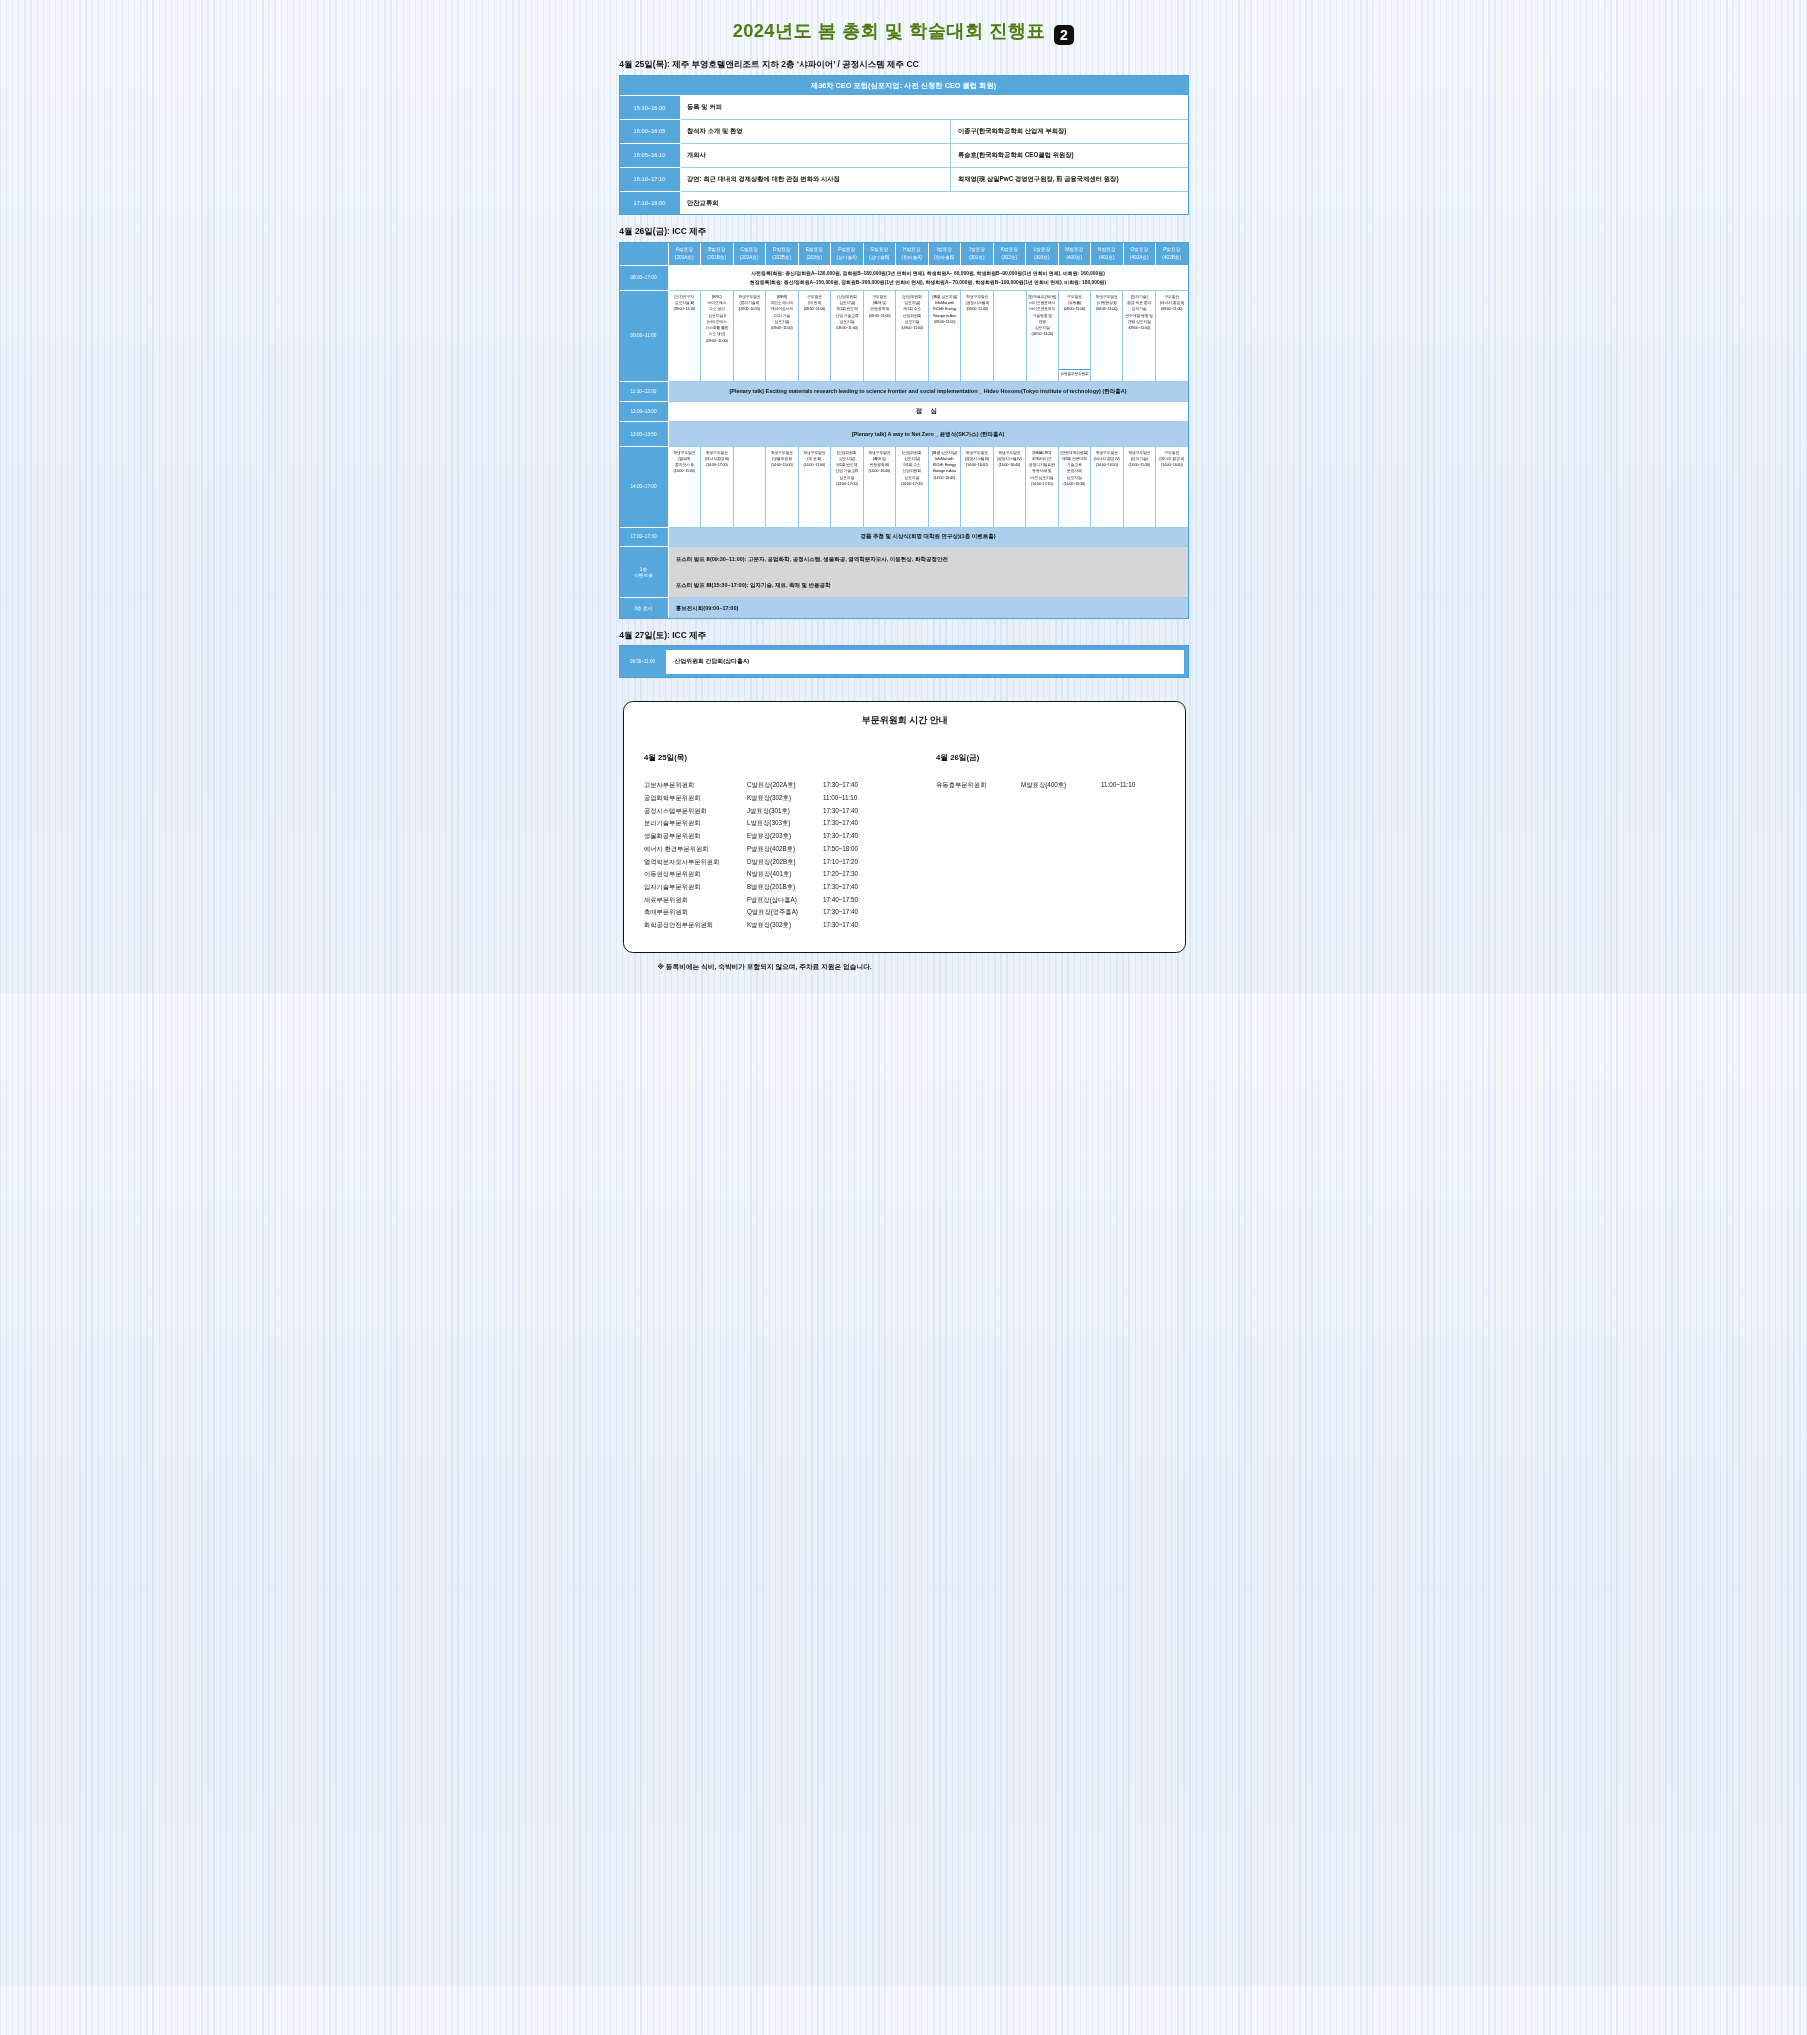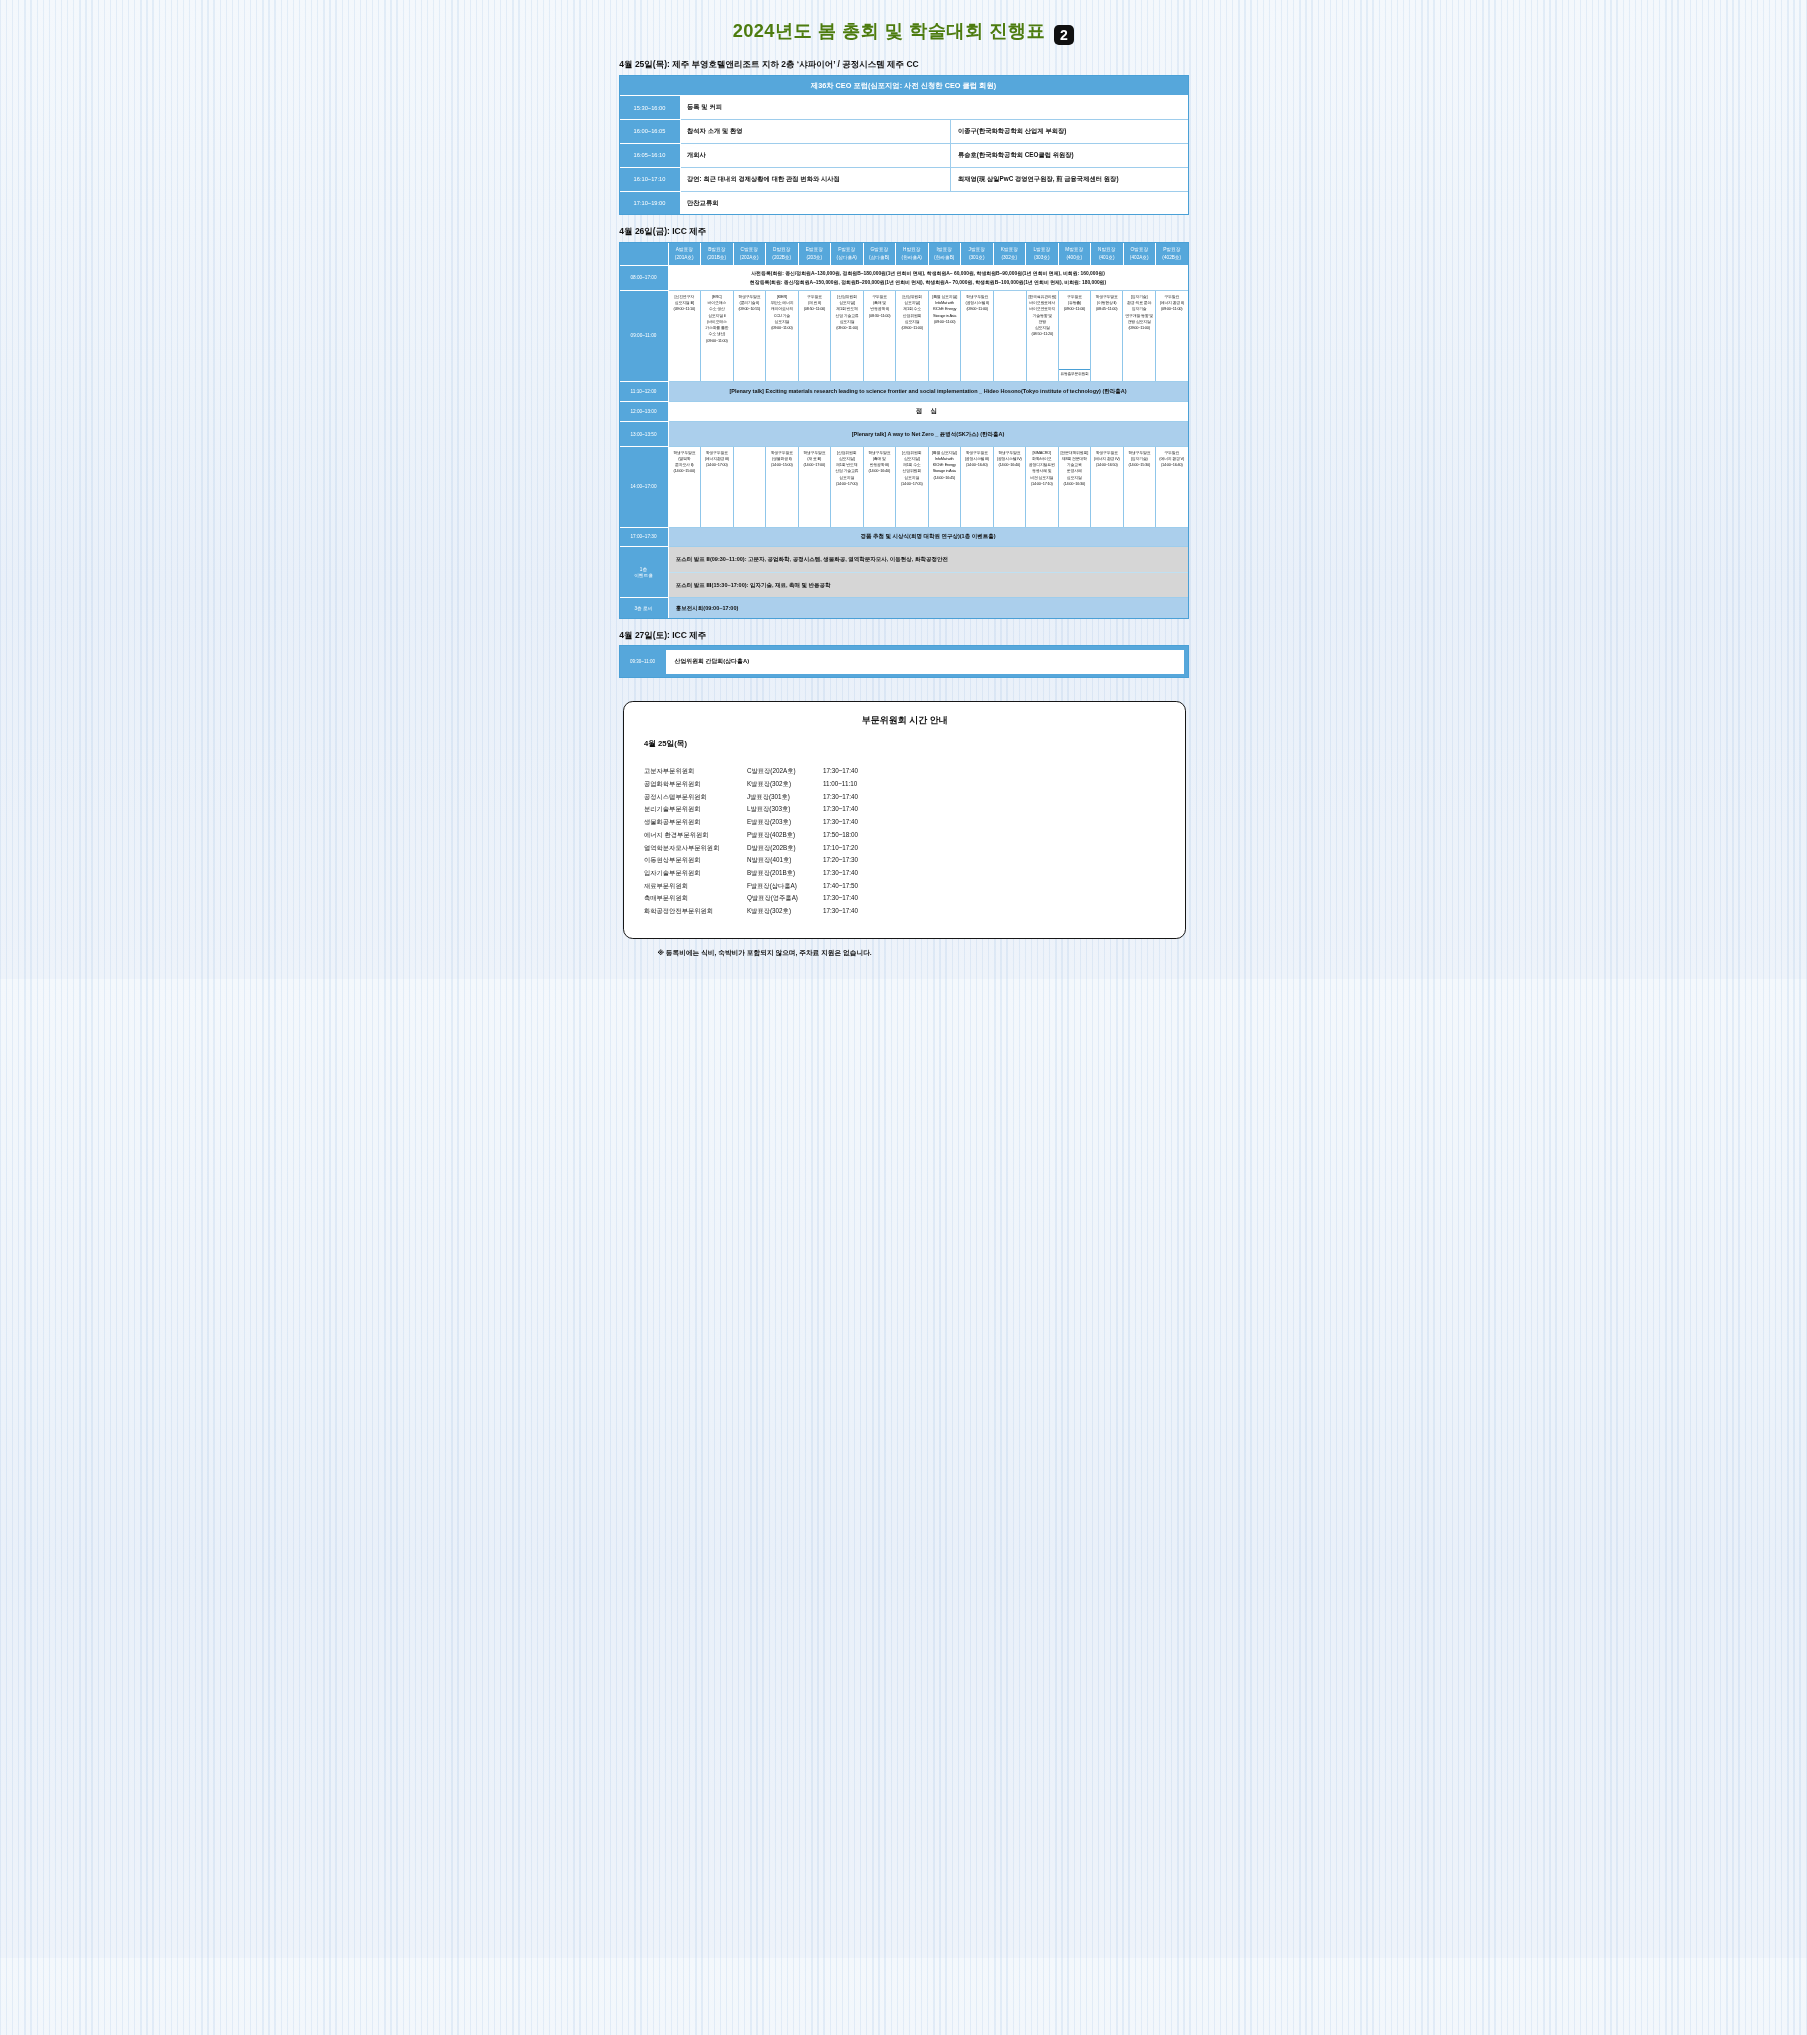--- a/index.html
+++ b/index.html
@@ -62,21 +62,21 @@
   .lobbyc{flex:1;background:#abcfec;display:flex;align-items:center;font-weight:bold;font-size:5.5px;
           padding:2.4px 7.3px;min-height:14.7px;}
   
   .t3{border:1.6px solid #4aa0d6;background:#56a7db;display:flex;padding:3.3px 3.3px 3.3px 0;}
   .tc3{flex:0 0 46px;color:#fff;font-size:4.5px;display:flex;align-items:center;justify-content:center;}
   .cc3{flex:1;background:#fff;display:flex;align-items:center;font-weight:bold;font-size:5.9px;
        padding-left:9px;min-height:24.4px;}
   
   .box{margin:23px 2.4px 0 4.9px;background:#fff;border:1.4px solid #161616;border-radius:9.8px;
        padding:12.2px 19.5px 18px;}
-  .box-title{text-align:center;font-weight:bold;font-size:9px;margin-bottom:12px;}
+  .box-title{text-align:center;font-weight:bold;font-size:9px;margin-bottom:26px;}
   .cols{display:flex;}
   .col-l{flex:0 0 56%;}
   .col-r{flex:1;}
   .col-head{font-weight:bold;font-size:7.7px;margin-bottom:18px;}
   .crow{display:grid;grid-template-columns:103px 76px 1fr;margin-bottom:3.7px;font-size:6.3px;align-items:baseline;}
   .col-r .crow{grid-template-columns:85px 80px 1fr;}
   .note{margin:10.6px 0 0 39px;font-size:6.7px;font-weight:bold;}
 </style>
 </head>
 <body>
@@ -437,19 +437,27 @@
           <span>촉매부문위원회</span>
           <span>Q발표장(영주홀A)</span>
           <span>17:30~17:40</span>
         </div>
         <div class="crow">
           <span>화학공정안전부문위원회</span>
           <span>K발표장(302호)</span>
           <span>17:30~17:40</span>
         </div>
       </div>
+      <div class="col-r">
+        <div class="col-head">4월 26일(금)</div>
+        <div class="crow">
+          <span>유동층부문위원회</span>
+          <span>M발표장(400호)</span>
+          <span>11:00~11:10</span>
+        </div>
+      </div>
     </div>
   </div>
 
   <div class="note">※ 등록비에는 식비, 숙박비가 포함되지 않으며, 주차료 지원은 없습니다.</div>
 
 </div>
 
 
 </body></html>

